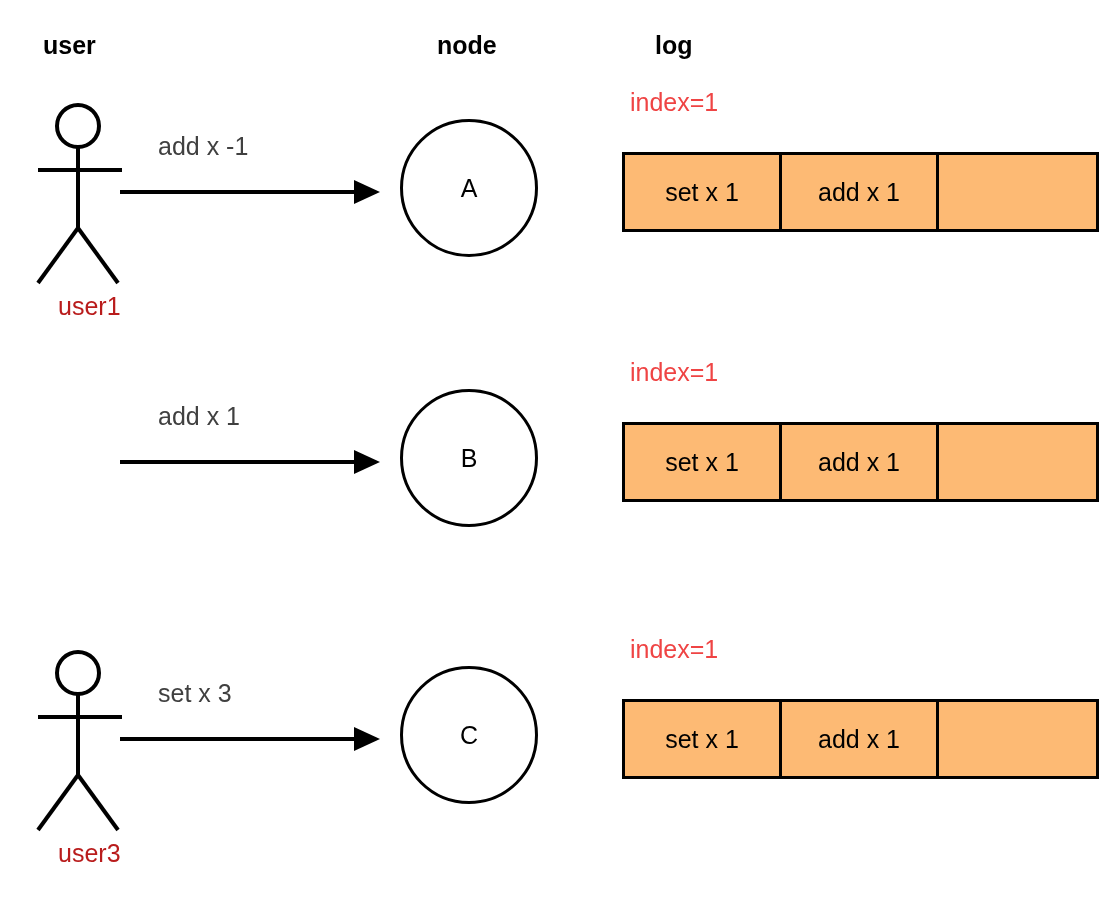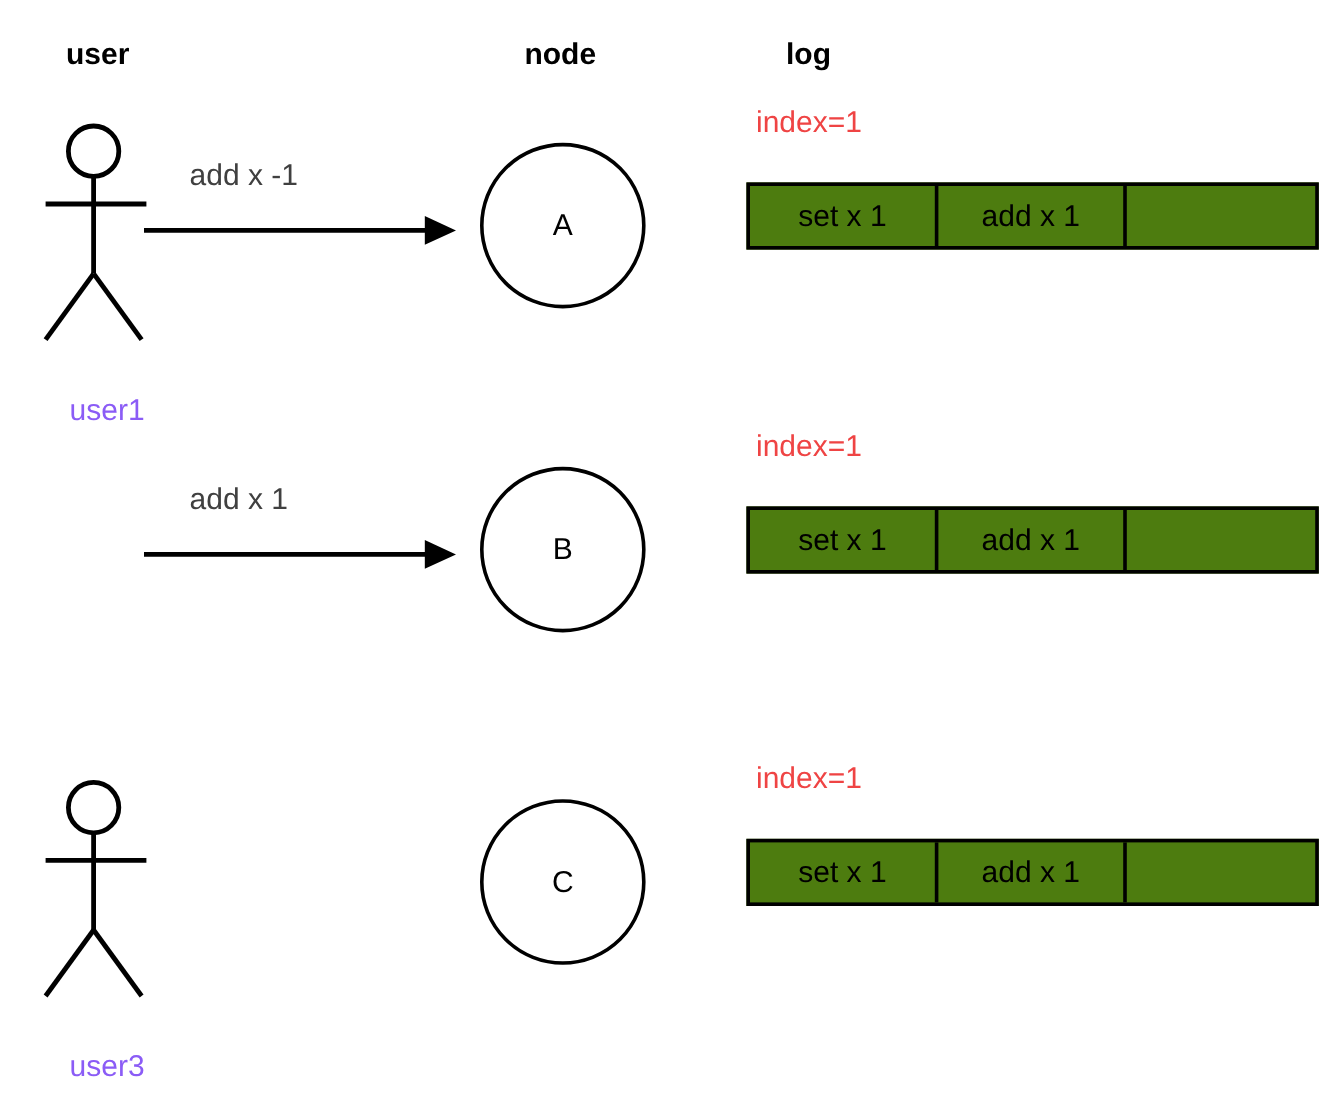--- a/index.html
+++ b/index.html
@@ -19,21 +19,21 @@
     overflow: hidden;
   }
   .col-header {
     position: absolute;
     font-size: 25px;
     font-weight: bold;
     line-height: 1;
     color: #000000;
     white-space: nowrap;
   }
-  .hdr-user { left: 43px;  top: 33px; margin-left: 12px; }
+  .hdr-user { left: 43px;  top: 33px; }
   .hdr-node { left: 437px; top: 33px; }
   .hdr-log  { left: 655px; top: 33px; }
 
   .row { position: absolute; left: 0; width: 1118px; height: 270px; }
   .row-1 { top: 90px; }
   .row-2 { top: 360px; }
   .row-3 { top: 637px; }
 
   
   .actor {
@@ -44,22 +44,21 @@
     height: 190px;
   }
   .actor svg { display: block; }
   .actor-label {
     position: absolute;
     left: 28px;
     top: 196px;
     font-size: 25px;
     line-height: 1;
     white-space: nowrap;
-    color: #8b5cf6;
-    margin-top: 36px;
+    color: #b91c1c;
   }
 
   
   .message {
     position: absolute;
     left: 118px;
     top: 50px;
     width: 270px;
     height: 70px;
   }
@@ -115,22 +114,22 @@
     white-space: nowrap;
     color: #ef4444;
   }
   .log-table {
     position: absolute;
     left: 0px;
     top: 62px;
     display: flex;
     border: 3px solid #000000;
     box-sizing: border-box;
-    background: #4d7c0f;
-    height: 56px;
+    background: #fdba74;
+    height: 80px;
   }
   .log-cell {
     width: 157px;
     height: 100%;
     box-sizing: border-box;
     border-right: 3px solid #000000;
     display: flex;
     align-items: center;
     justify-content: center;
     font-size: 25px;
@@ -215,20 +214,27 @@
       <svg width="110" height="190" viewBox="0 0 110 190" fill="none" xmlns="http://www.w3.org/2000/svg">
         <circle cx="48" cy="28" r="21" stroke="#000000" stroke-width="4" fill="#ffffff"></circle>
         <line x1="48" y1="49" x2="48" y2="130" stroke="#000000" stroke-width="4"></line>
         <line x1="8" y1="72" x2="92" y2="72" stroke="#000000" stroke-width="4"></line>
         <line x1="48" y1="130" x2="8" y2="185" stroke="#000000" stroke-width="4"></line>
         <line x1="48" y1="130" x2="88" y2="185" stroke="#000000" stroke-width="4"></line>
       </svg>
       <div class="actor-label">user3</div>
     </div>
 
+    <div class="message">
+      <div class="message-label">set x 3</div>
+      <svg width="270" height="70" viewBox="0 0 270 70" fill="none" xmlns="http://www.w3.org/2000/svg">
+        <line x1="2" y1="52" x2="240" y2="52" stroke="#000000" stroke-width="4"></line>
+        <polygon points="236,40 262,52 236,64" fill="#000000"></polygon>
+      </svg>
+    </div>
 
     <div class="node">
       <div class="node-label">C</div>
     </div>
 
     <div class="log-block">
       <div class="log-index">index=1</div>
       <div class="log-table">
         <div class="log-cell">set x 1</div>
         <div class="log-cell">add x 1</div>

